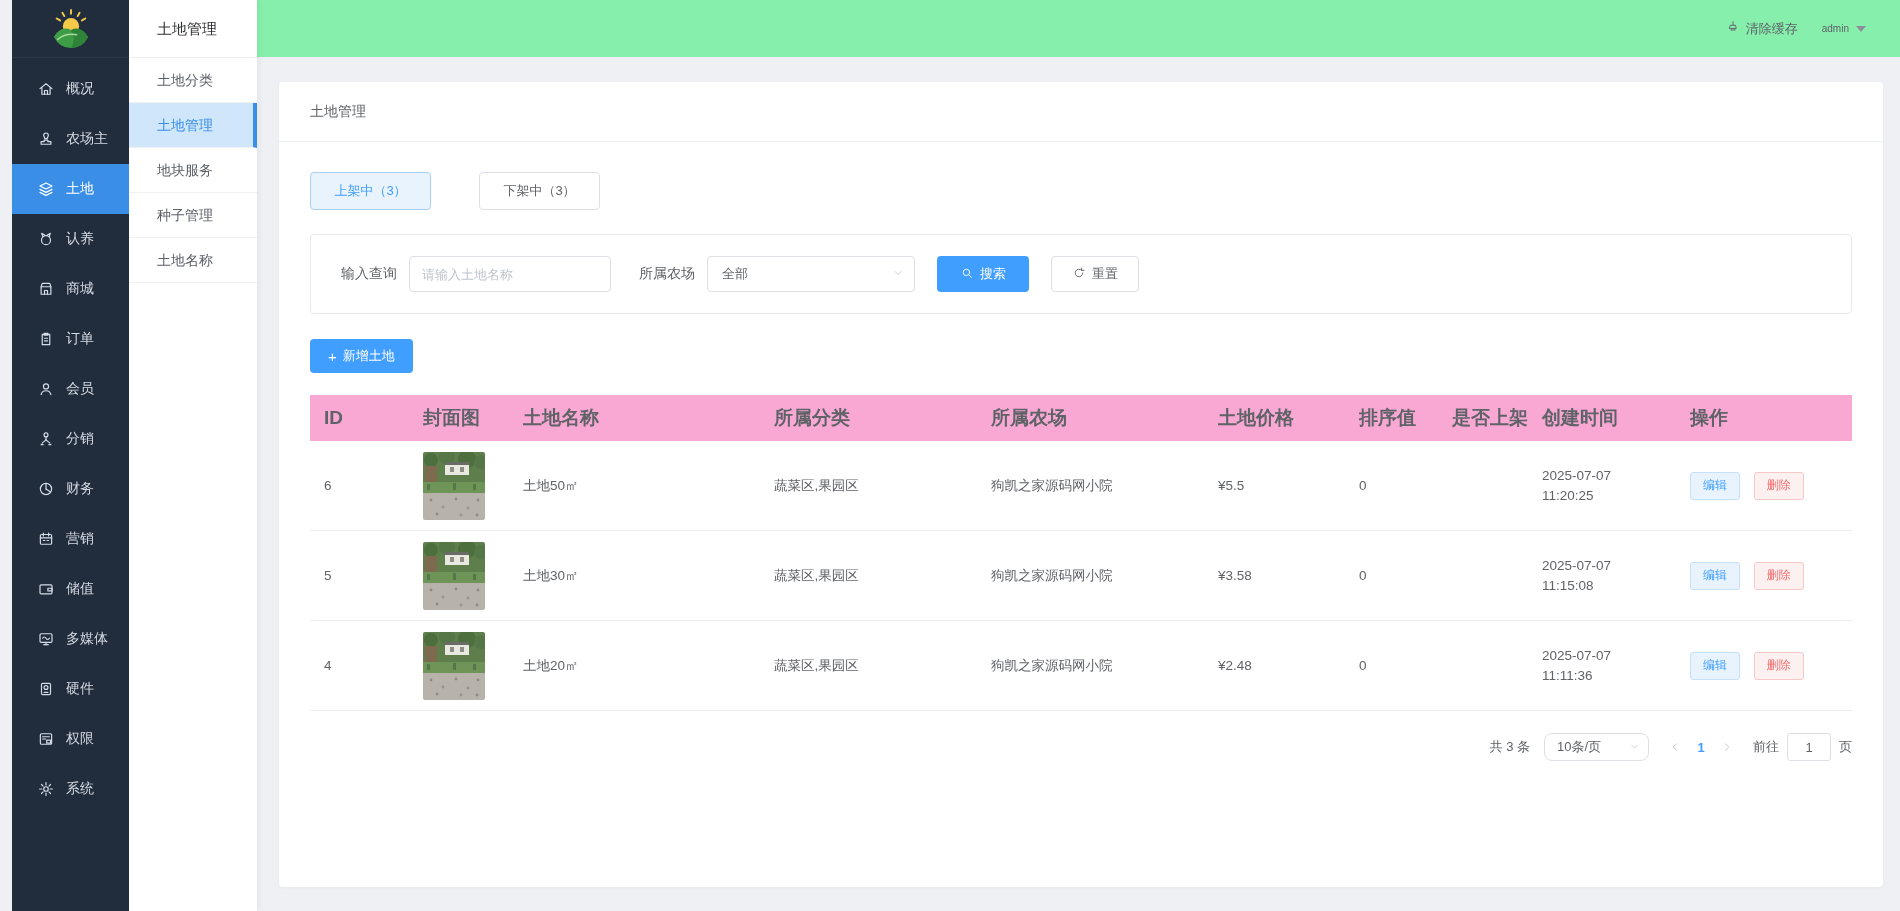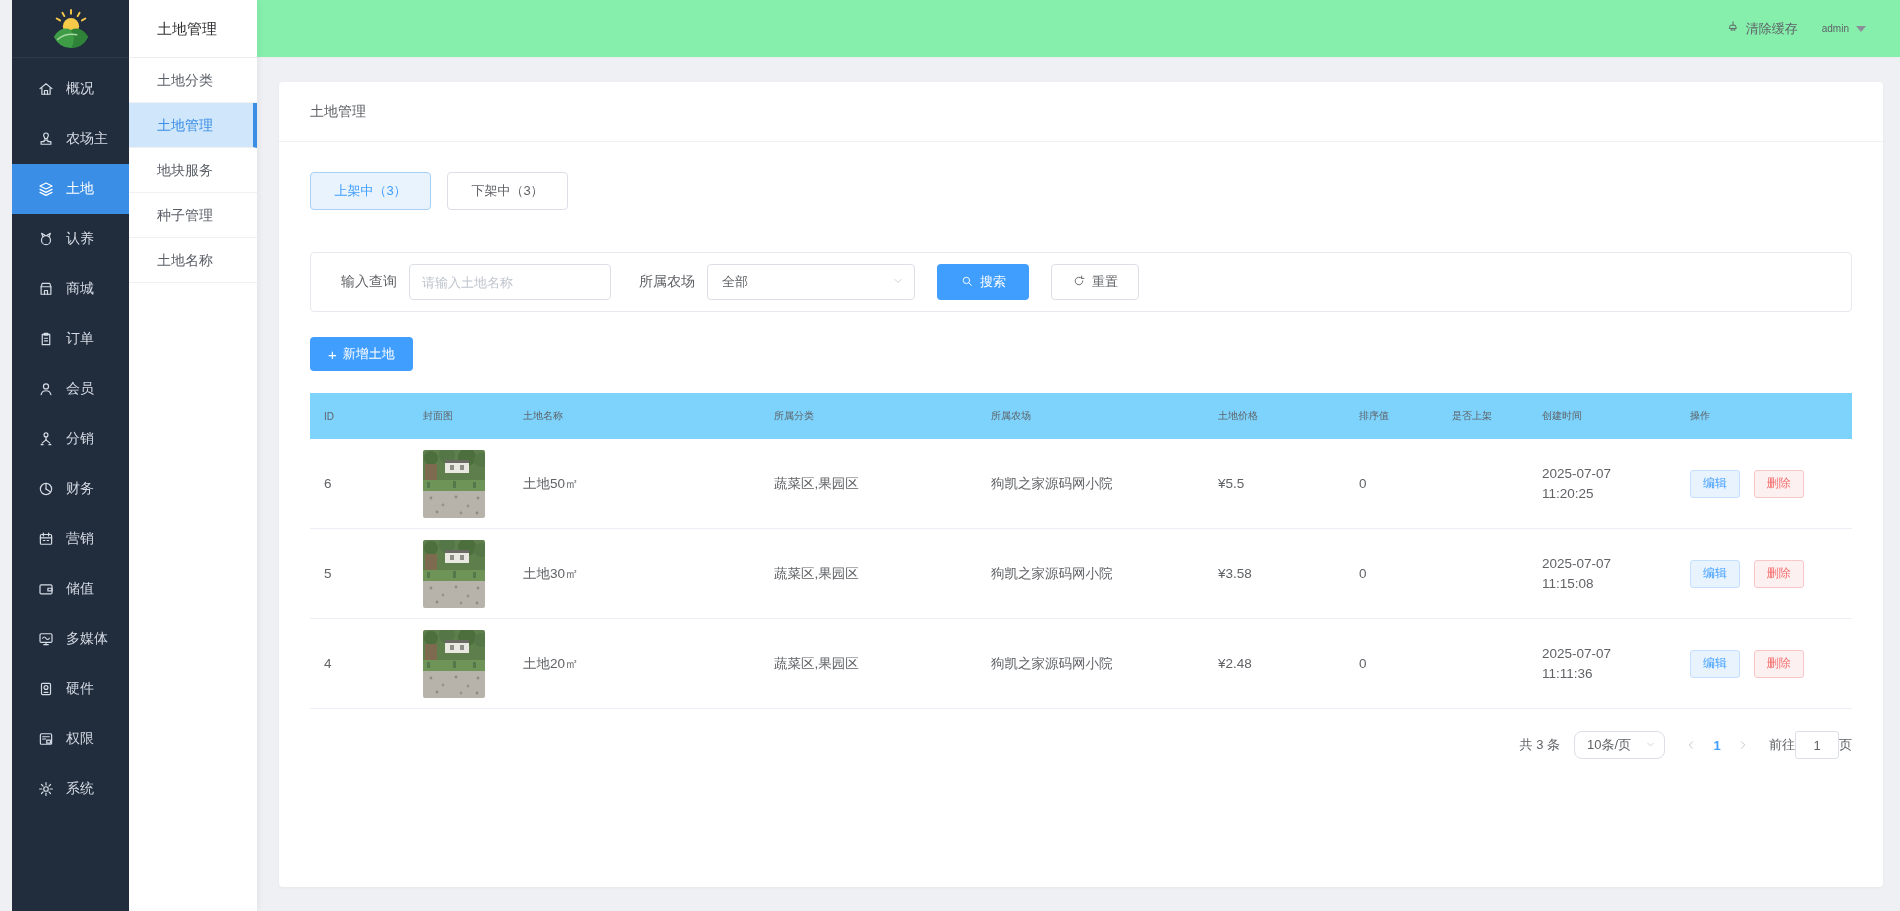--- a/index.html
+++ b/index.html
@@ -27,65 +27,65 @@
   .clear-cache { display:flex; align-items:center; gap:6px; font-size:13px; color:#5f6368; cursor:pointer; }
   .clear-cache .ico svg { width:14px; height:14px; }
   .user-menu { display:flex; align-items:center; gap:7px; font-size:10px; color:#5f6368; cursor:pointer; }
   .caret-down { width:0; height:0; border-left:5px solid transparent; border-right:5px solid transparent; border-top:6px solid #8a8f99; }
 
   
   .card { position:absolute; left:279px; top:82px; width:1604px; height:805px; background:#fff; border-radius:4px; box-shadow:0 1px 3px rgba(0,0,0,.04); }
   .breadcrumb-row { height:60px; display:flex; align-items:center; padding-left:31px; border-bottom:1px solid #eef0f2; font-size:14px; color:#606266; }
   .card-body { padding:0 31px; }
 
-  .tabs { margin-top:30px; display:flex; gap:16px; }
+  .tabs { margin-top:30px; display:flex; gap:48px; }
   .tab-btn { width:121px; height:38px; border-radius:4px; font-size:13px; display:flex; align-items:center; justify-content:center; cursor:pointer; background:#fff; border:1px solid #dcdfe6; color:#606266; }
   .tab-btn.active { background:#e8f3fe; border:1px solid #a6d1f5; color:var(--accent,#409eff); }
 
-  .filter-box { margin-top:42px; height:60px; border:1px solid #e6e9ee; border-radius:4px; display:flex; align-items:center; padding:0 30px; }
+  .filter-box { margin-top:24px; height:80px; border:1px solid #e6e9ee; border-radius:4px; display:flex; align-items:center; padding:0 30px; }
   .f-label { font-size:14px; color:#606266; white-space:nowrap; }
   .text-input { width:202px; height:36px; border:1px solid #dcdfe6; border-radius:4px; margin-left:12px; padding:0 12px; font-size:13px; color:#606266; font-family:"Liberation Sans",sans-serif; }
   .text-input::placeholder { color:#bfc4cd; }
   .select { width:208px; height:36px; border:1px solid #dcdfe6; border-radius:4px; margin-left:12px; display:flex; align-items:center; justify-content:space-between; padding:0 10px 0 14px; font-size:13px; color:#606266; cursor:pointer; }
   .select .chev svg { width:12px; height:12px; color:#c0c4cc; }
   .gap28 { width:28px; } .gap22 { width:22px; }
   .btn { height:36px; border-radius:4px; font-size:13px; display:inline-flex; align-items:center; justify-content:space-between; gap:6px; cursor:pointer; border:1px solid transparent; font-family:"Liberation Sans",sans-serif; }
   .btn .ico svg { width:14px; height:14px; }
   .btn-primary { background:var(--accent,#409eff); color:#fff; padding:0 22px; }
   .btn-plain { background:#fff; border:1px solid #dcdfe6; color:#606266; padding:0 20px; }
 
   .add-btn { margin-top:25px; height:34px; padding:0 17px; }
   .add-btn .plus { font-size:15px; line-height:1; }
 
   
   .table { margin-top:22px; width:100%; }
   .t-head, .t-row { display:grid; grid-template-columns:99px 100px 251px 217px 227px 141px 93px 90px 148px 1fr; align-items:center; }
-  .t-head { height:46px; background:#7dd3fc; font-size:10px; font-weight:normal; color:#5f6368; }
+  .t-head { height:46px; background:#f9a8d4; font-size:19px; font-weight:bold; color:#5f6368; }
   .t-head > div { padding-left:14px; }
   .t-row { height:90px; border-bottom:1px solid #ebeef5; font-size:13.5px; color:#606266; }
   .t-row > div { padding-left:14px; }
   .thumb { width:62px; height:68px; border-radius:2px; overflow:hidden; display:block; cursor:pointer; }
   .thumb svg { display:block; }
   .toggle { width:40px; height:20px; border-radius:10px; background:var(--accent,#409eff); position:relative; cursor:pointer; }
   .toggle .knob { position:absolute; top:2px; right:2px; width:16px; height:16px; border-radius:50%; background:#fff; }
   .created div { line-height:20px; }
   .mini-btn { height:28px; padding:0 12px; border-radius:3px; font-size:12px; cursor:pointer; font-family:"Liberation Sans",sans-serif; }
   .edit-btn { background:#e8f3fe; border:1px solid #c5e0fb; color:var(--accent,#409eff); margin-right:10px; }
   .del-btn { background:#fdf0f0; border:1px solid #f8c8c8; color:var(--danger,#f56c6c); }
 
   
   .pagination { margin-top:22px; display:flex; align-items:center; justify-content:flex-end; gap:14px; font-size:13px; color:#606266; }
-  .page-size { width:91px; height:28px; border:1px solid #dcdfe6; border-radius:8px; display:flex; align-items:center; justify-content:space-between; padding:0 8px 0 12px; cursor:pointer; }
+  .page-size { width:105px; height:28px; border:1px solid #dcdfe6; border-radius:8px; display:flex; align-items:center; justify-content:space-between; padding:0 8px 0 12px; cursor:pointer; }
   .page-size .chev svg { width:11px; height:11px; color:#c0c4cc; }
   .pg-arrow { width:24px; height:28px; display:flex; align-items:center; justify-content:center; color:#b4b9c2; cursor:pointer; }
   .pg-arrow svg { width:12px; height:12px; }
   .pg-num { width:28px; text-align:center; color:var(--accent,#409eff); font-weight:bold; cursor:pointer; }
   .goto-input { width:44px; height:28px; border:1px solid #dcdfe6; border-radius:3px; text-align:center; font-size:13px; color:#606266; font-family:"Liberation Sans",sans-serif; }
   .pager-group { display:flex; align-items:center; }
-  .goto-wrap { display:flex; align-items:center; }
+  .goto-wrap { display:flex; align-items:center; gap:8px; }
 </style>
 </head>
 <body>
 
 <div class="app">
 
   <aside class="sidebar">
     <div class="logo-wrap">
       <svg width="46" height="42" viewBox="0 0 48 44">
         <g stroke="#f7c948" stroke-width="2" stroke-linecap="round">

